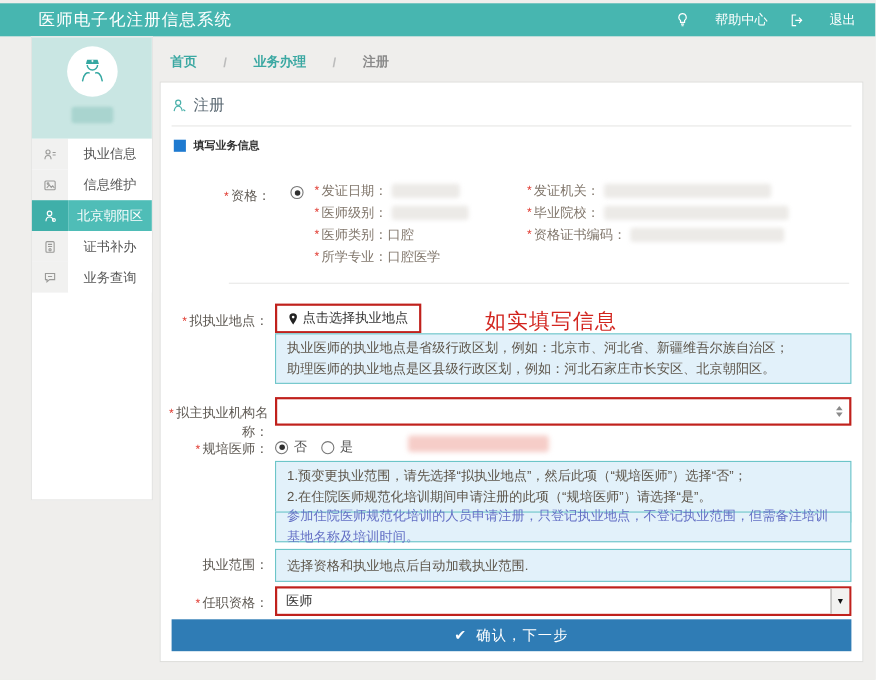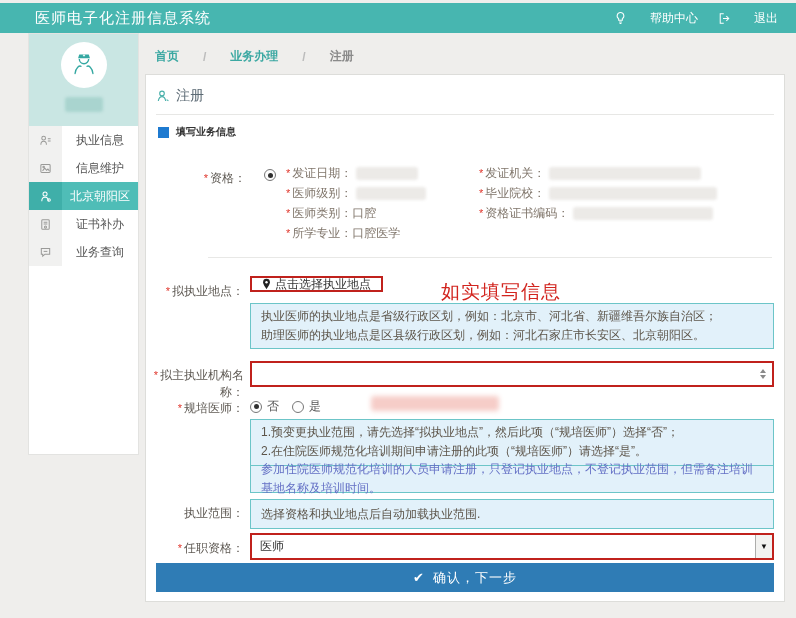--- a/index.html
+++ b/index.html
@@ -57,21 +57,21 @@
   .fline { height:20px; display:flex; align-items:center; white-space:nowrap; }
   .chip { display:inline-block; background:#eceae7; border-radius:3px; filter:blur(1.8px); height:13px; margin-left:4px; }
   .divider { position:absolute; left:62px; right:12px; top:182px; border-top:1px solid #e8e8e6; }
 
   
   .note { position:absolute; left:104px; width:524px; background:#e2f1fa; border:1px solid #6cc5c8;
           font-size:12px; color:#5d554a; line-height:19px; padding:3px 10px; }
   .note.purple { color:#6470c5; }
 
   
-  .loc-btn { position:absolute; left:104px; top:201px; height:16px; padding:0 10px; background:#fff;
+  .loc-btn { position:absolute; left:104px; top:201px; height:27px; padding:0 10px; background:#fff;
              border:2px solid #c0211c; display:flex; align-items:center; gap:4px; font-size:12px; color:#333;
              cursor:pointer; }
   .annotation { position:absolute; left:295px; top:204px; font-size:19px; color:#d2251f; letter-spacing:1px; }
 
   
   .redsel { position:absolute; left:104px; width:524px; background:#fff; border:2px solid #c0211c;
             display:flex; align-items:center; font-size:12px; color:#333; cursor:pointer; }
   .spin { margin-left:auto; margin-right:6px; display:flex; flex-direction:column; gap:2px; }
   .spin i { width:0; height:0; border-left:3.5px solid transparent; border-right:3.5px solid transparent; }
   .spin .up { border-bottom:4px solid #8a8a8a; }

